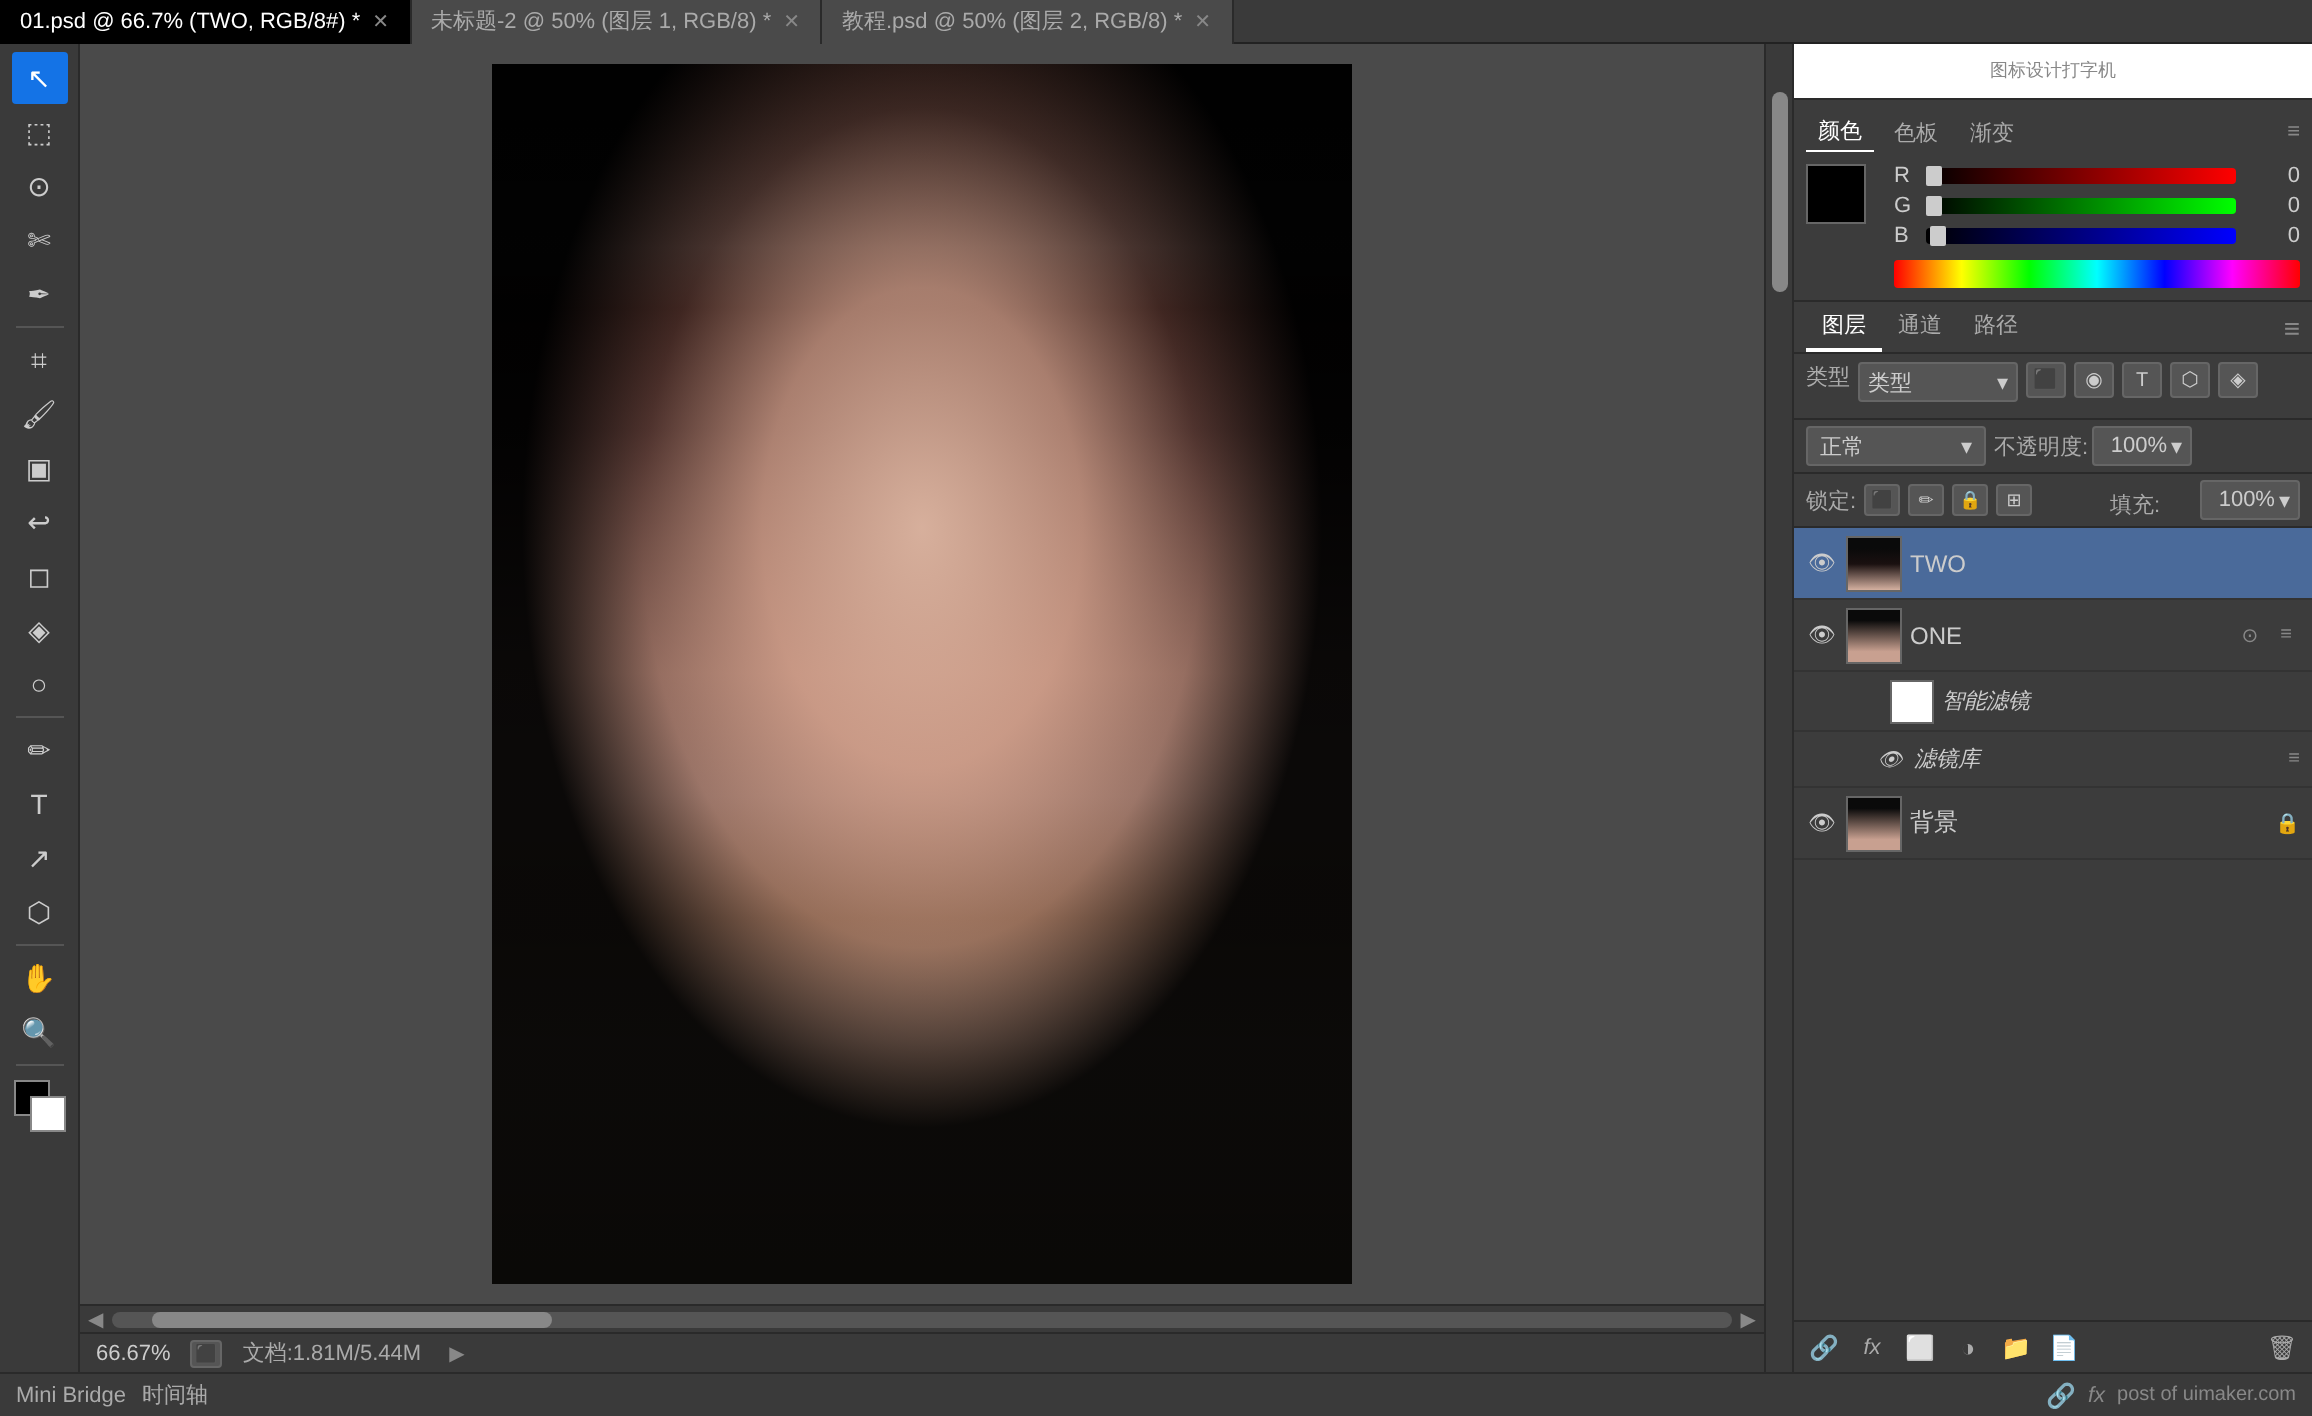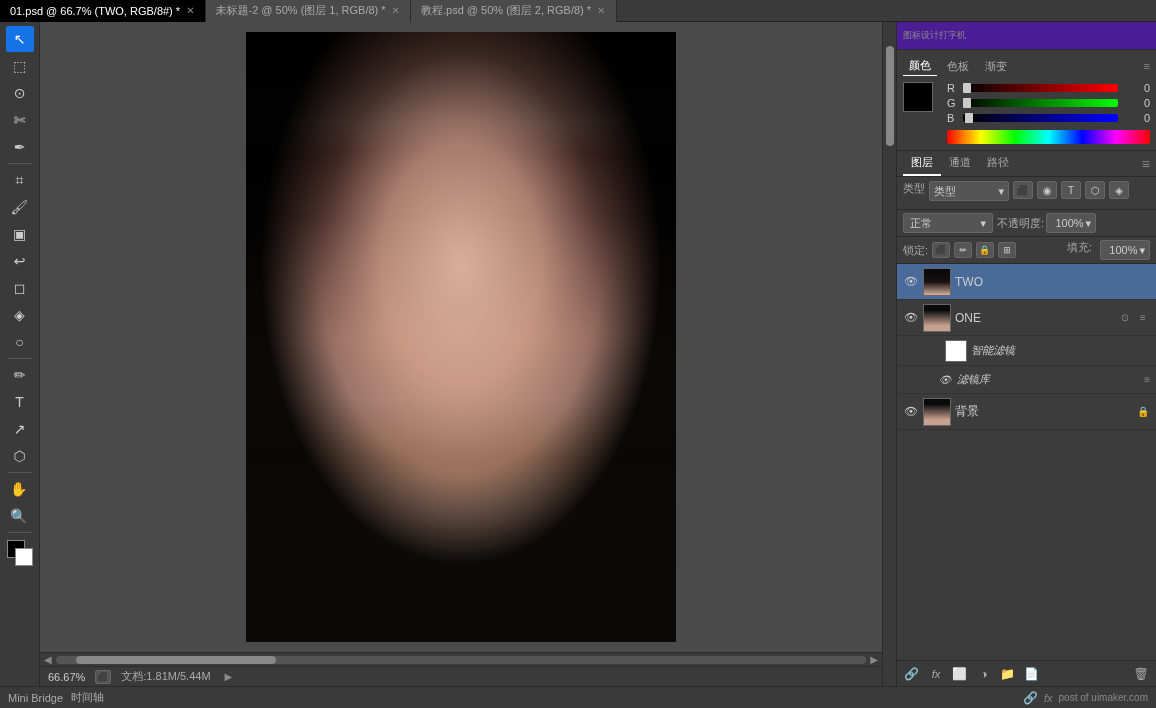--- a/index.html
+++ b/index.html
@@ -416,22 +416,22 @@
       border-radius: 2px;
       display: flex;
       align-items: center;
       justify-content: center;
       font-size: 9px;
       color: #ccc;
       cursor: pointer;
     }
     .fill-row {
       display: flex;
-      align-items: flex-start;
-      gap: 8px;
+      align-items: flex-end;
+      gap: 20px;
       margin-left: auto;
     }
     .fill-label { font-size: 11px; color: #aaa; }
     .fill-value {
       background: #555;
       border: 1px solid #666;
       color: #ccc;
       font-size: 11px;
       padding: 1px 4px;
       border-radius: 2px;
@@ -563,24 +563,24 @@
     }
     .bottom-fx {
       font-size: 11px;
       color: #888;
       font-style: italic;
     }
 
     
     .panel-top {
       height: 28px;
-      background: #4c1d95;
-      display: flex;
-      align-items: center;
-      justify-content: flex-start;
+      background: #ffffff;
+      display: flex;
+      align-items: center;
+      justify-content: center;
       padding: 0 6px;
       border-bottom: 1px solid #2a2a2a;
       font-size: 10px;
       color: #999;
     }
   </style>
 </head>
 <body>
 
 <div class="tab-bar">

